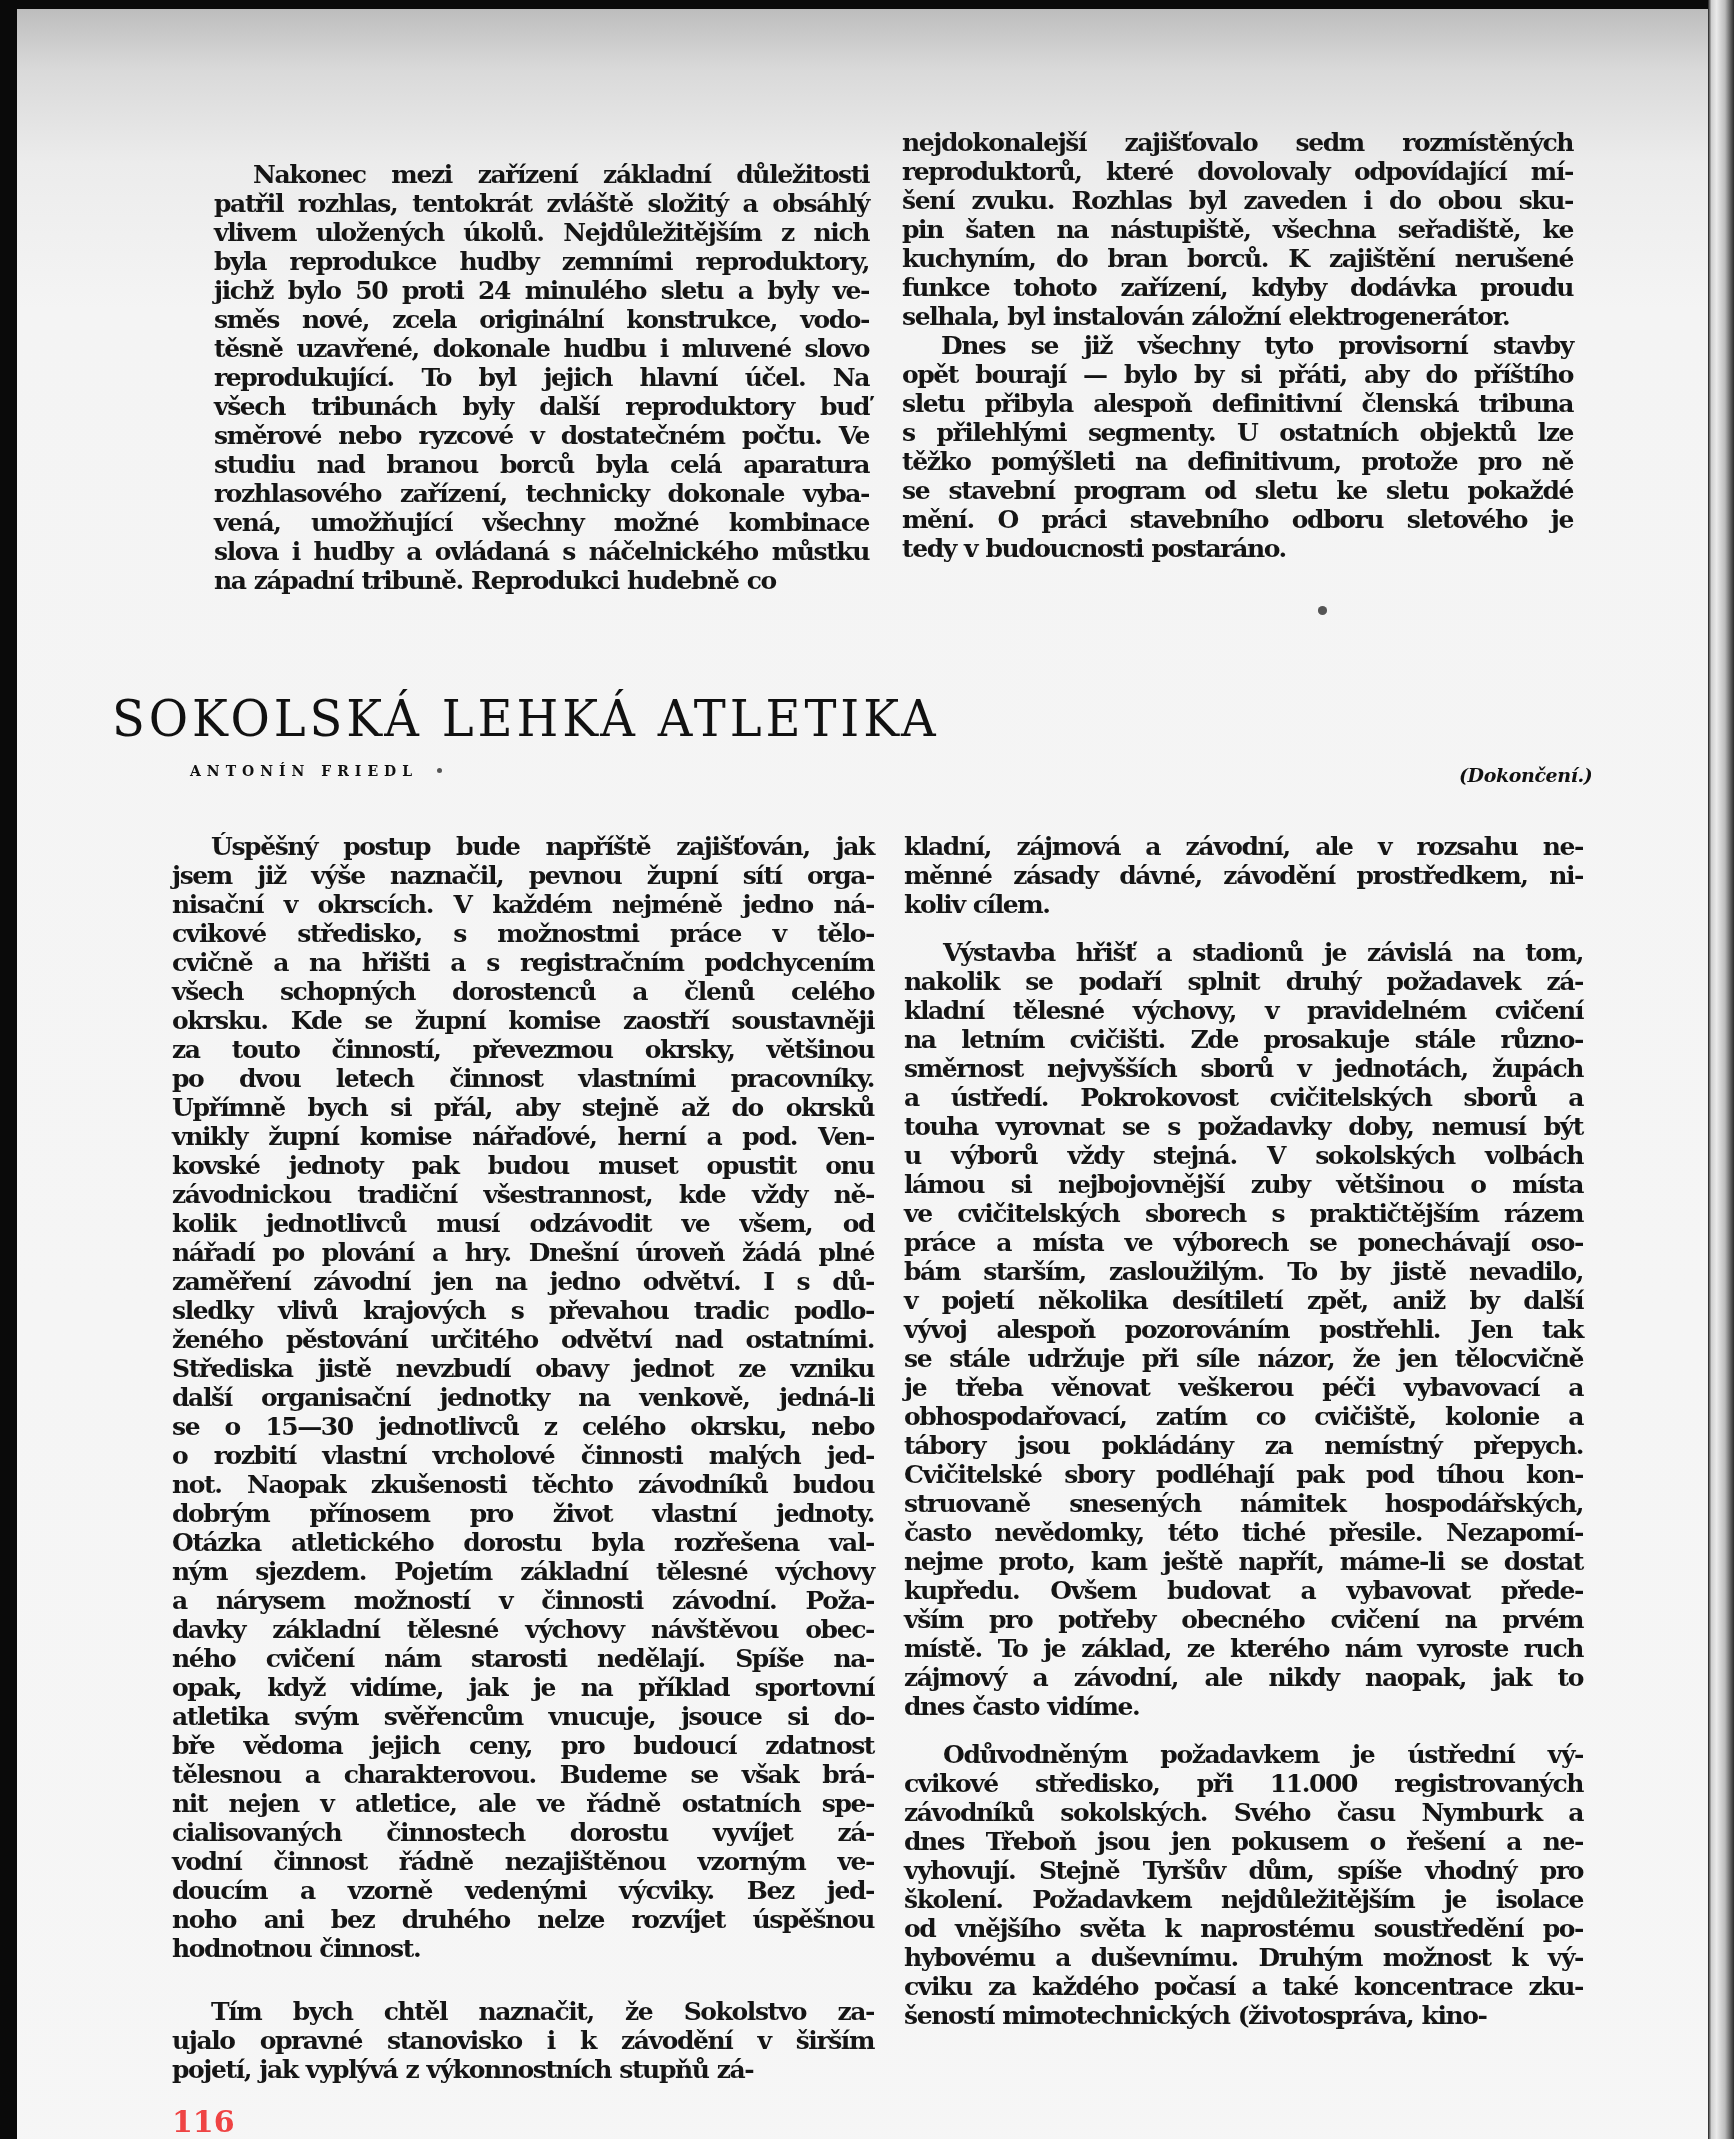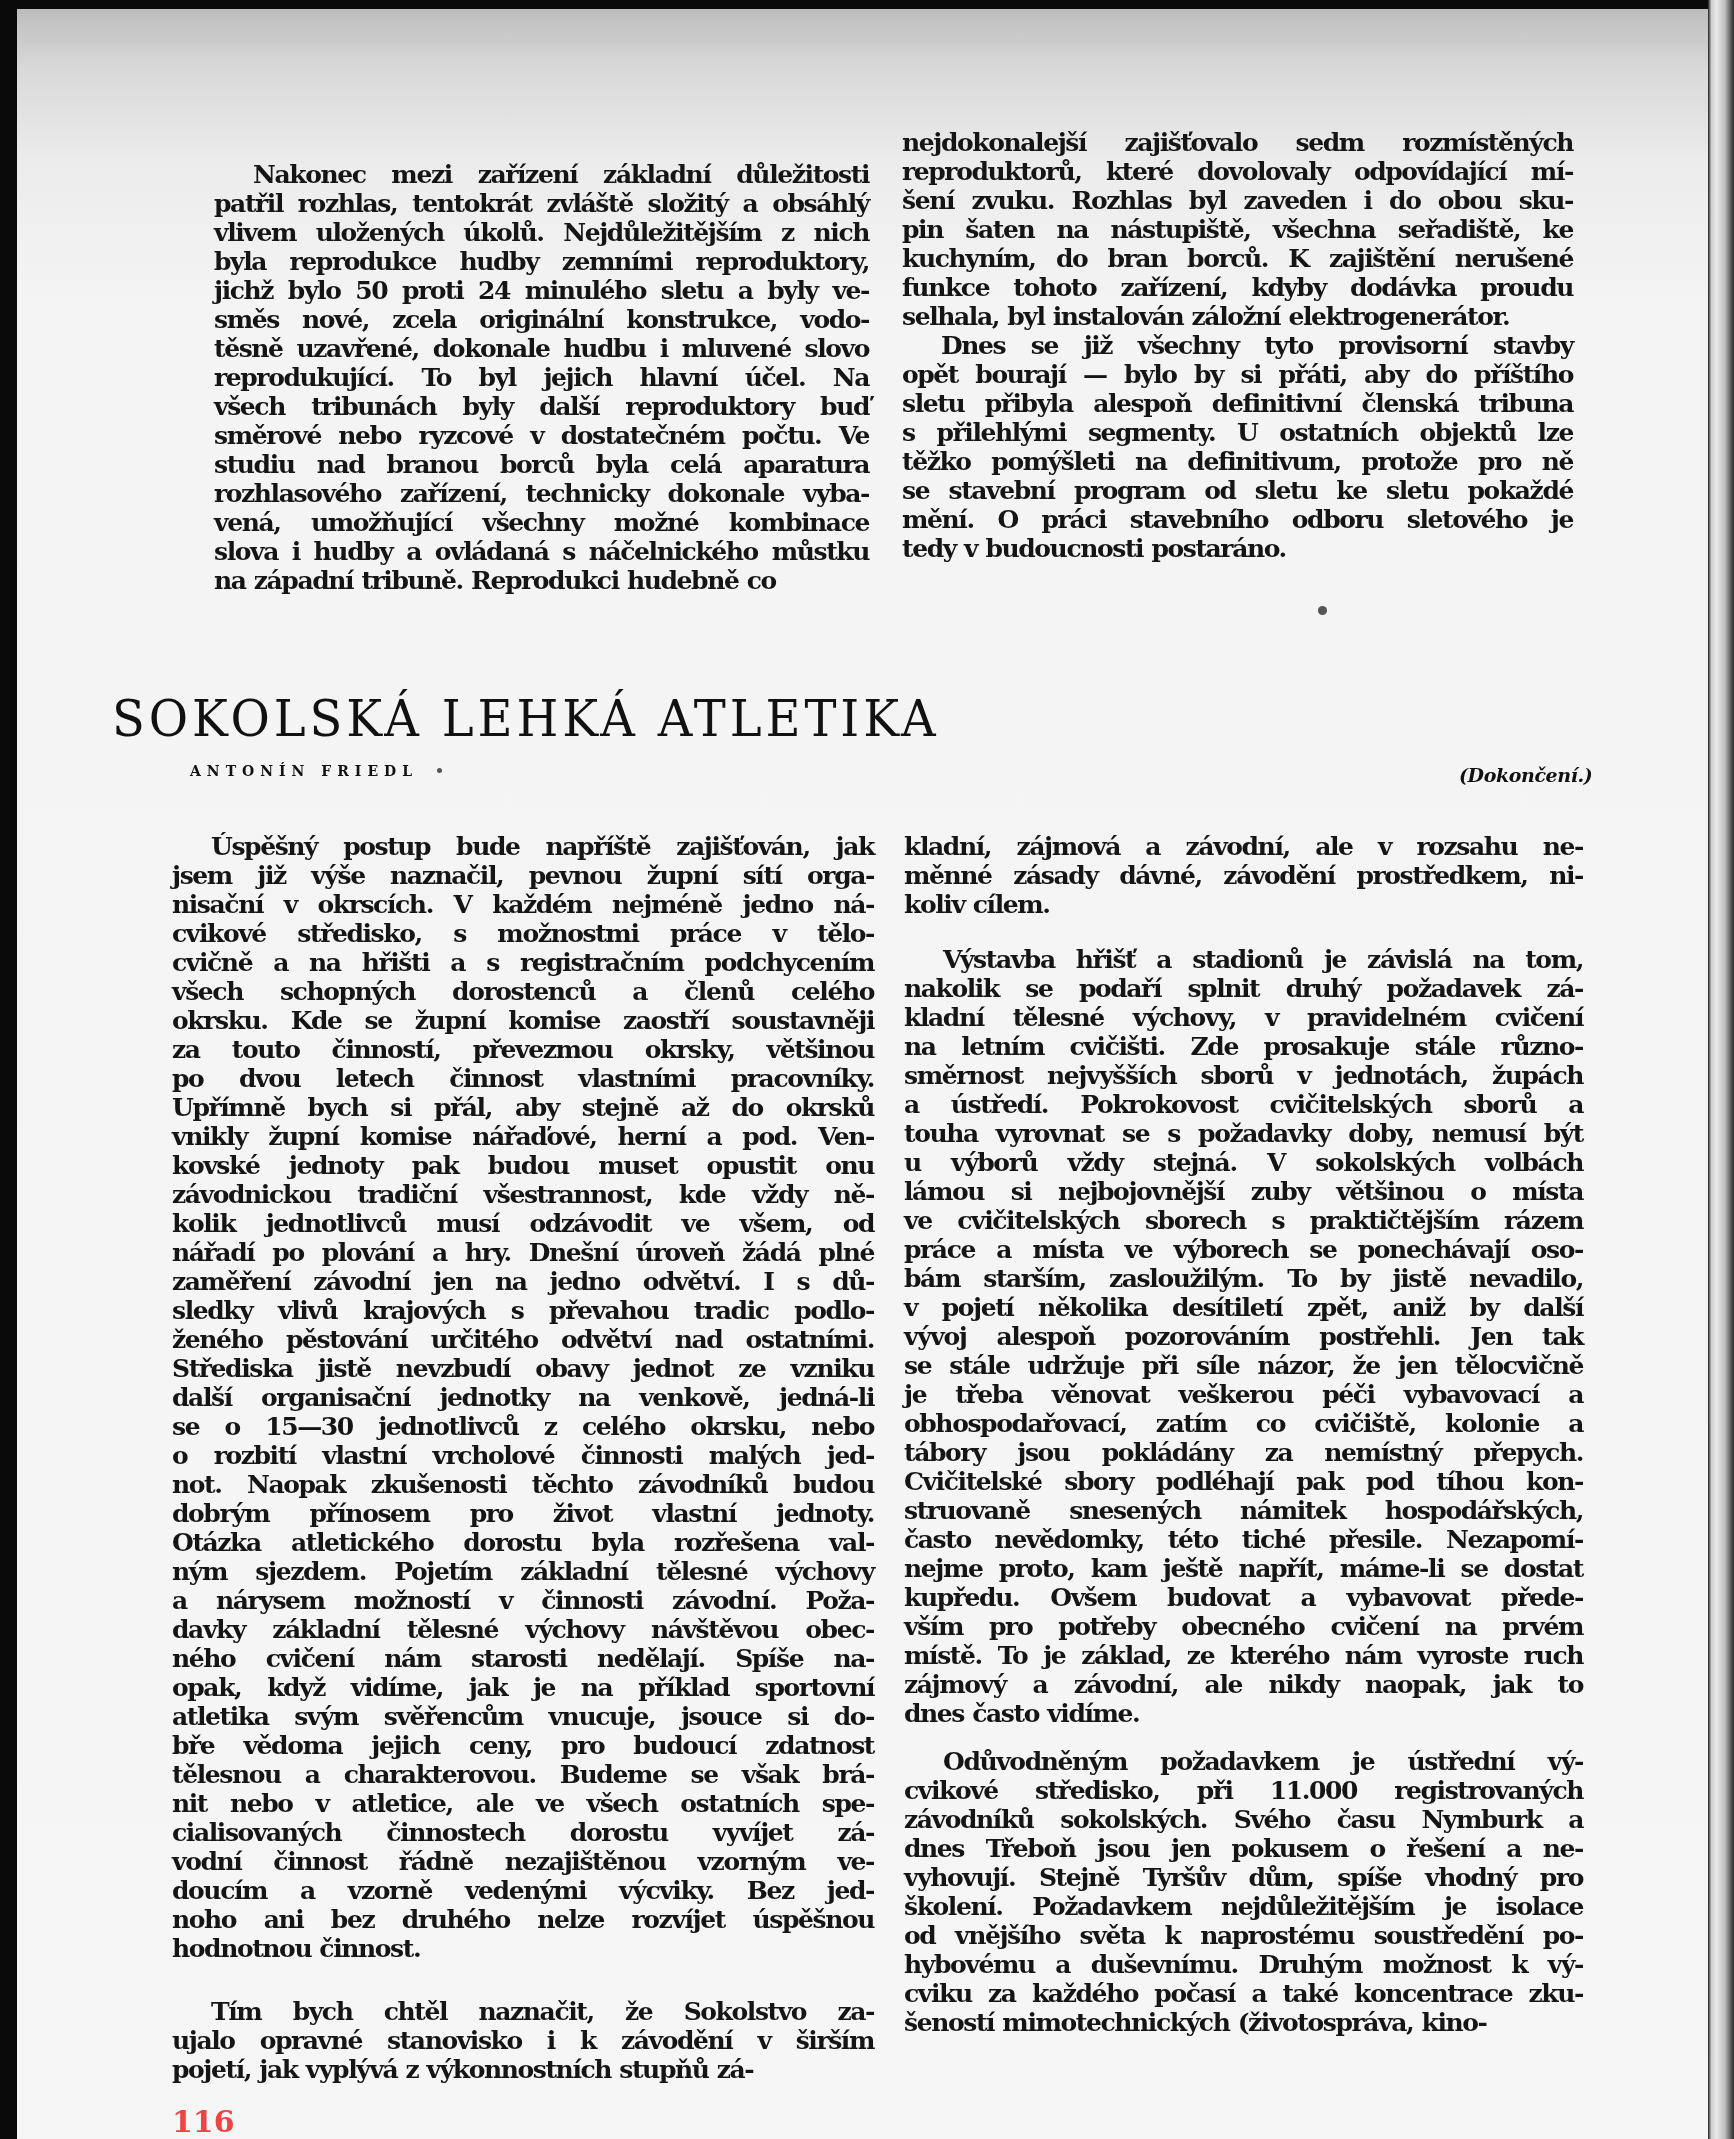--- a/index.html
+++ b/index.html
@@ -130,40 +130,40 @@
       <span class="line">dobrým přínosem pro život vlastní jednoty.</span>
       <span class="line">Otázka atletického dorostu byla rozřešena val-</span>
       <span class="line">ným sjezdem. Pojetím základní tělesné výchovy</span>
       <span class="line">a nárysem možností v činnosti závodní. Poža-</span>
       <span class="line">davky základní tělesné výchovy návštěvou obec-</span>
       <span class="line">ného cvičení nám starosti nedělají. Spíše na-</span>
       <span class="line">opak, když vidíme, jak je na příklad sportovní</span>
       <span class="line">atletika svým svěřencům vnucuje, jsouce si do-</span>
       <span class="line">bře vědoma jejich ceny, pro budoucí zdatnost</span>
       <span class="line">tělesnou a charakterovou. Budeme se však brá-</span>
-      <span class="line">nit nebo v atletice, ale ve všech ostatních spe-</span>
+      <span class="line">nit nejen v atletice, ale ve řádně ostatních spe-</span>
       <span class="line">cialisovaných činnostech dorostu vyvíjet zá-</span>
       <span class="line">vodní činnost řádně nezajištěnou vzorným ve-</span>
       <span class="line">doucím a vzorně vedenými výcviky. Bez jed-</span>
       <span class="line">noho ani bez druhého nelze rozvíjet úspěšnou</span>
       <span class="line last">hodnotnou činnost.</span>
     </div>
   <div style="margin-top: 34px;">
       <span class="line ind">Tím bych chtěl naznačit, že Sokolstvo za-</span>
       <span class="line">ujalo opravné stanovisko i k závodění v širším</span>
       <span class="line last">pojetí, jak vyplývá z výkonnostních stupňů zá-</span>
     </div>
 </div>
 <div class="col bot-right">
   <div>
       <span class="line">kladní, zájmová a závodní, ale v rozsahu ne-</span>
       <span class="line">měnné zásady dávné, závodění prostředkem, ni-</span>
       <span class="line last">koliv cílem.</span>
     </div>
-  <div style="margin-top: 26px;">
+  <div style="margin-top: 19px;">
       <span class="line ind">Výstavba hřišť a stadionů je závislá na tom,</span>
       <span class="line">nakolik se podaří splnit druhý požadavek zá-</span>
       <span class="line">kladní tělesné výchovy, v pravidelném cvičení</span>
       <span class="line">na letním cvičišti. Zde prosakuje stále různo-</span>
       <span class="line">směrnost nejvyšších sborů v jednotách, župách</span>
       <span class="line">a ústředí. Pokrokovost cvičitelských sborů a</span>
       <span class="line">touha vyrovnat se s požadavky doby, nemusí být</span>
       <span class="line">u výborů vždy stejná. V sokolských volbách</span>
       <span class="line">lámou si nejbojovnější zuby většinou o místa</span>
       <span class="line">ve cvičitelských sborech s praktičtějším rázem</span>

